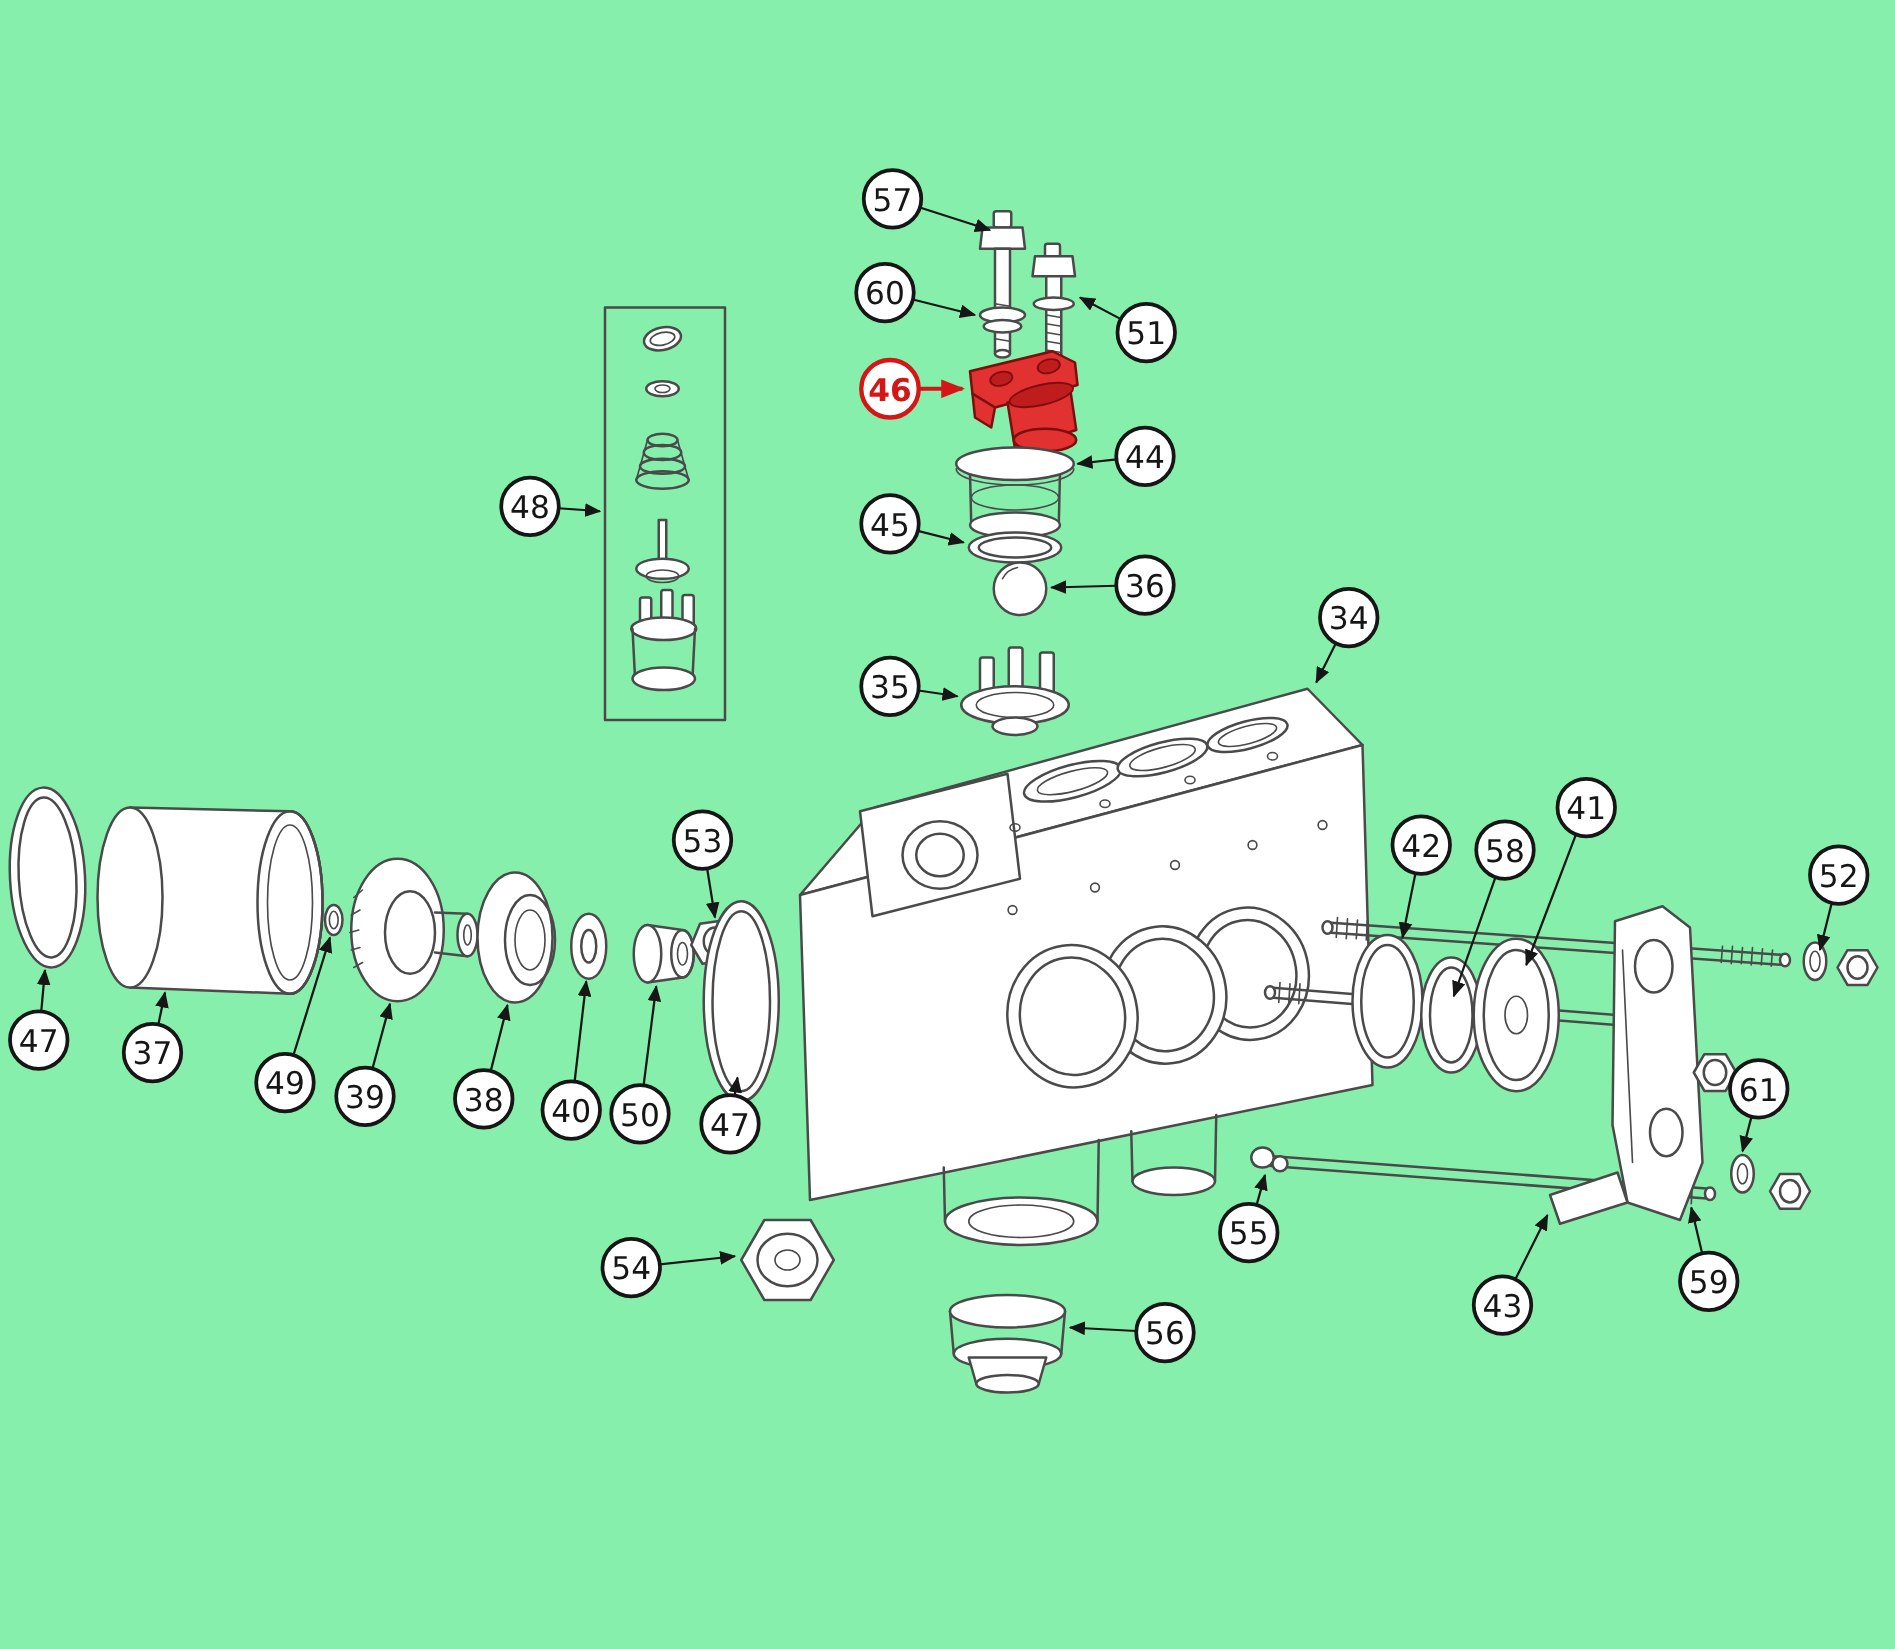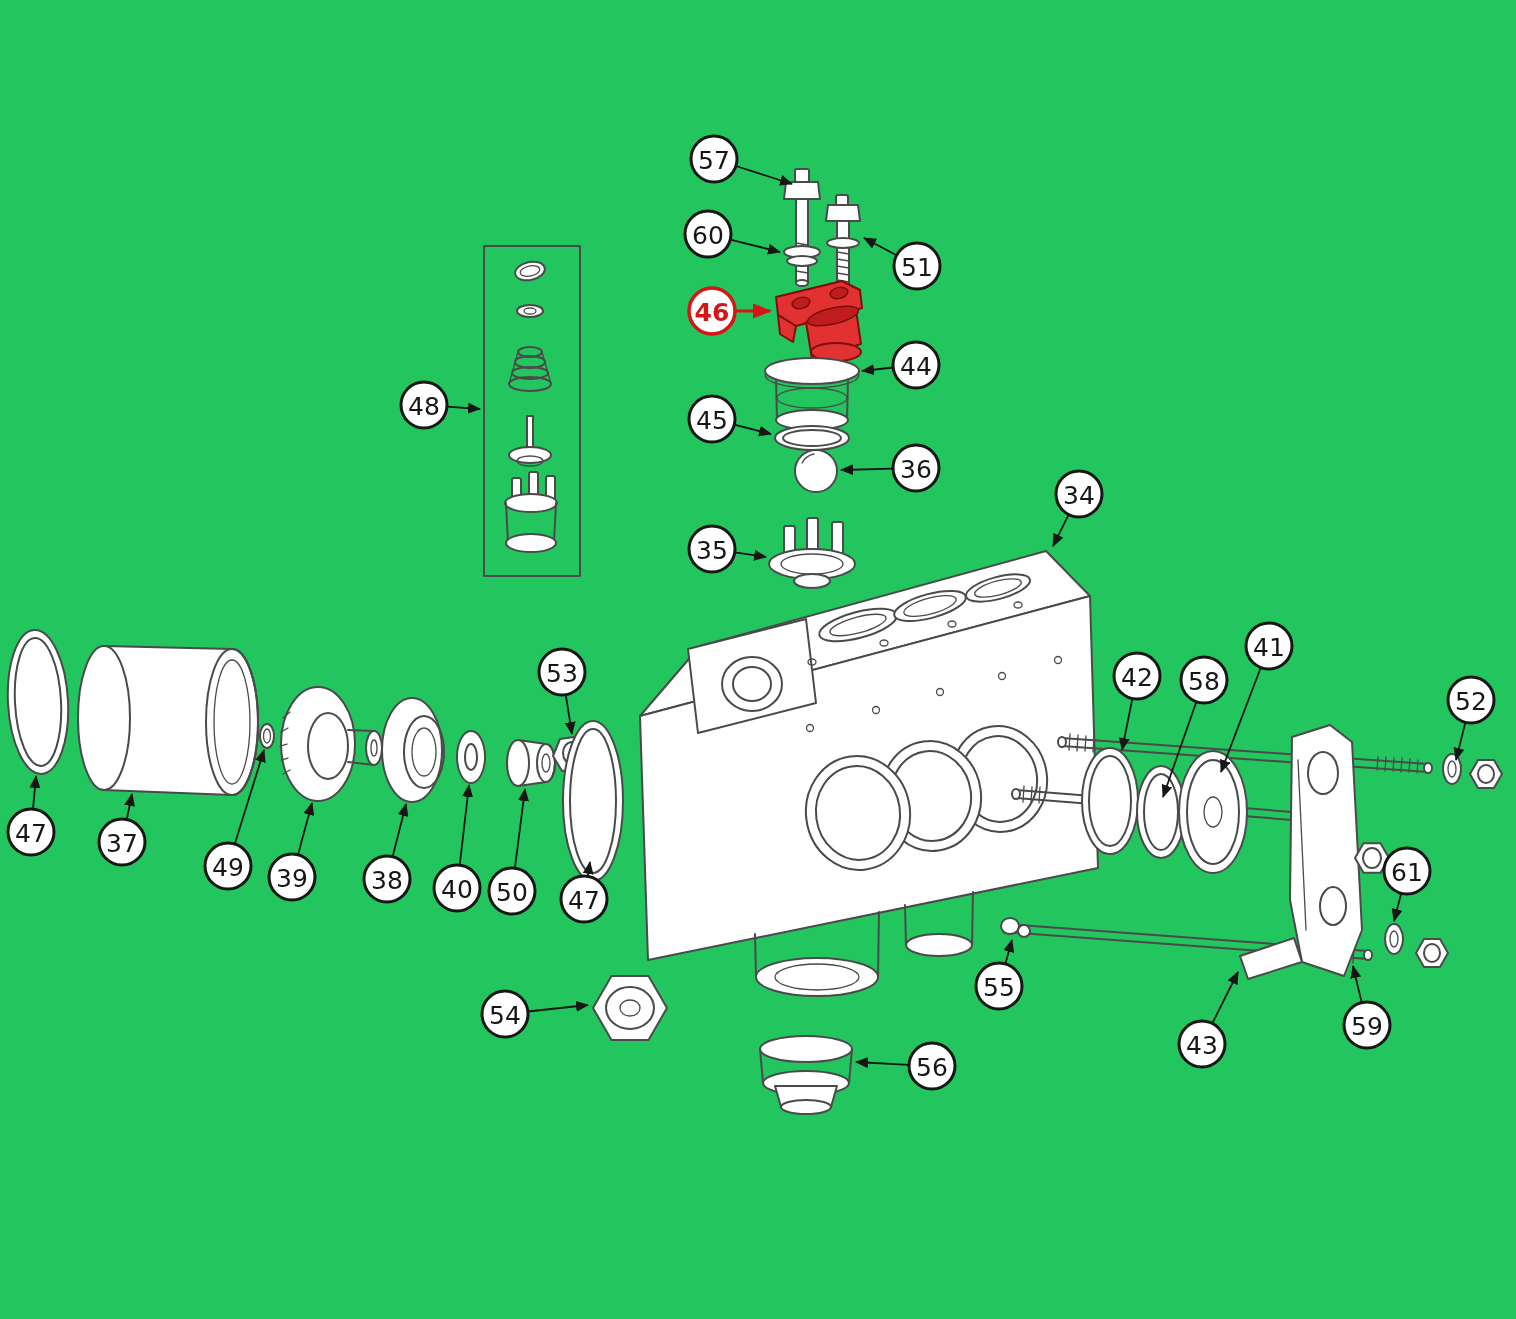--- a/index.html
+++ b/index.html
@@ -1,16 +1,16 @@
 <!DOCTYPE html>
 <html><head>
 <meta charset="utf-8">
 <style>
   html,body{margin:0;padding:0;background:#fff;}
-  .stage{position:relative;width:1516px;height:1319px;background:#22c55e;overflow:hidden;
+  .stage{position:relative;width:1516px;height:1319px;background:#86efac;overflow:hidden;
          font-family:"DejaVu Sans", sans-serif;}
   svg{display:block;}
   .s{fill:#ffffff;stroke:#4a4a4a;stroke-width:2;stroke-linejoin:round;stroke-linecap:round;}
   .o{fill:none;stroke:#4a4a4a;stroke-width:2;stroke-linejoin:round;stroke-linecap:round;}
   .t{fill:none;stroke:#4a4a4a;stroke-width:1.3;stroke-linejoin:round;stroke-linecap:round;}
   .red{fill:#e23131;stroke:#7e0e0e;stroke-width:2;stroke-linejoin:round;}
   .redd{fill:#bf1d1d;stroke:#7e0e0e;stroke-width:1.5;}
 </style>
 </head>
 <body>

